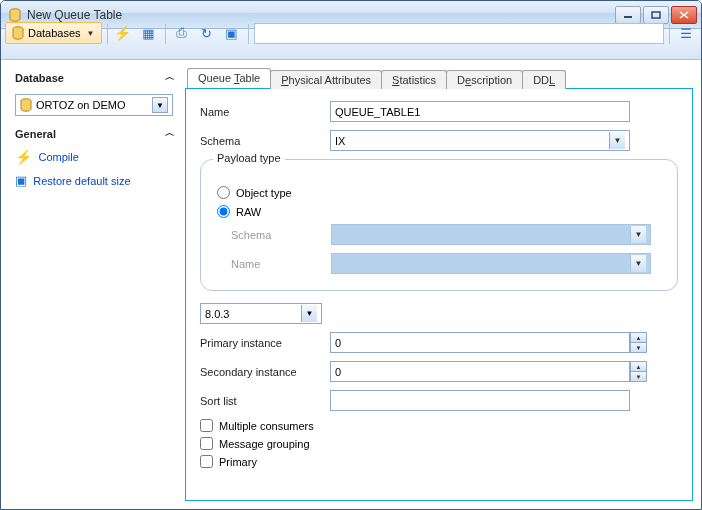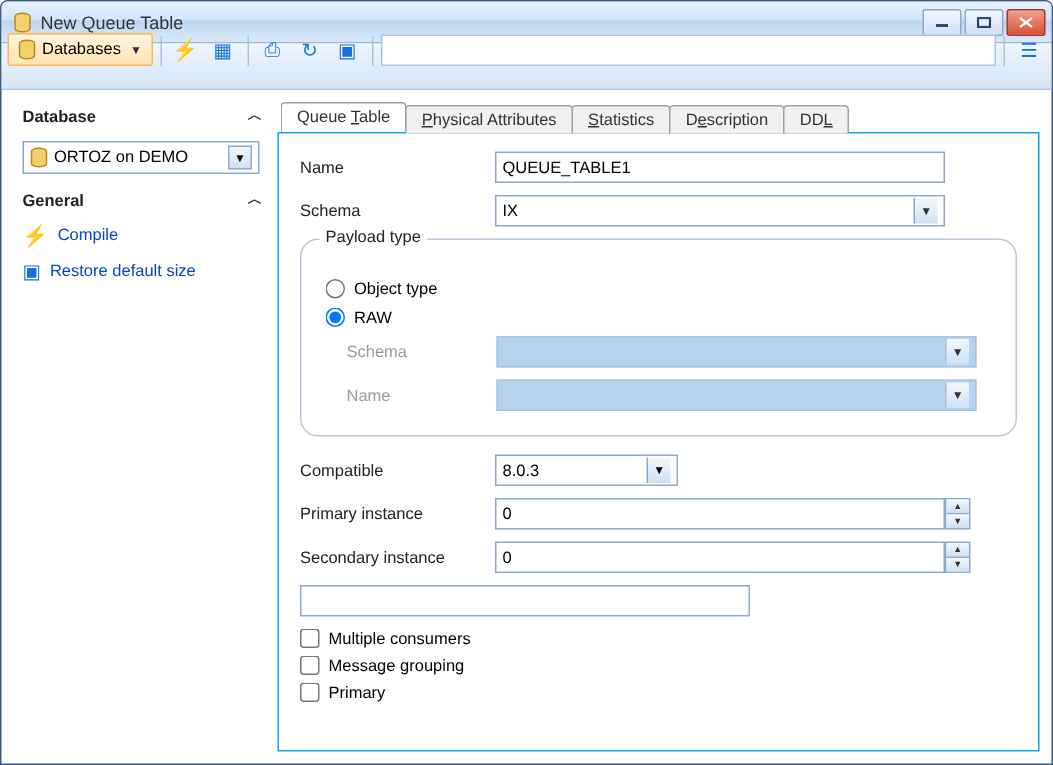--- a/index.html
+++ b/index.html
@@ -302,21 +302,20 @@
               <span class="label disabled" style="width:100px">Name</span>
               <div class="select disabled" style="width:320px">
                 <span></span>
                 <span class="arrow">▼</span>
               </div>
             </div>
           </div>
         </div>
 
         <div class="form-row">
-          <span class="label">Compatible</span>
           <div class="combo-sm">
             <span>8.0.3</span>
             <span class="arrow">▼</span>
           </div>
         </div>
         <div class="form-row">
           <span class="label">Primary instance</span>
           <div class="spinner">
             <input type="text" value="0" style="">
             <div class="spins">
@@ -329,20 +328,21 @@
           <span class="label">Secondary instance</span>
           <div class="spinner">
             <input type="text" value="0" style="">
             <div class="spins">
                 <div>▲</div>
                 <div>▼</div>
               </div>
           </div>
         </div>
         <div class="form-row">
+          <span class="label">Sort list</span>
           <input type="text" value="" style="">
         </div>
 
         <div class="check-row">
           <input type="checkbox" style="">
           <span>Multiple consumers</span>
         </div>
         <div class="check-row">
           <input type="checkbox" style="">
           <span>Message grouping</span>

